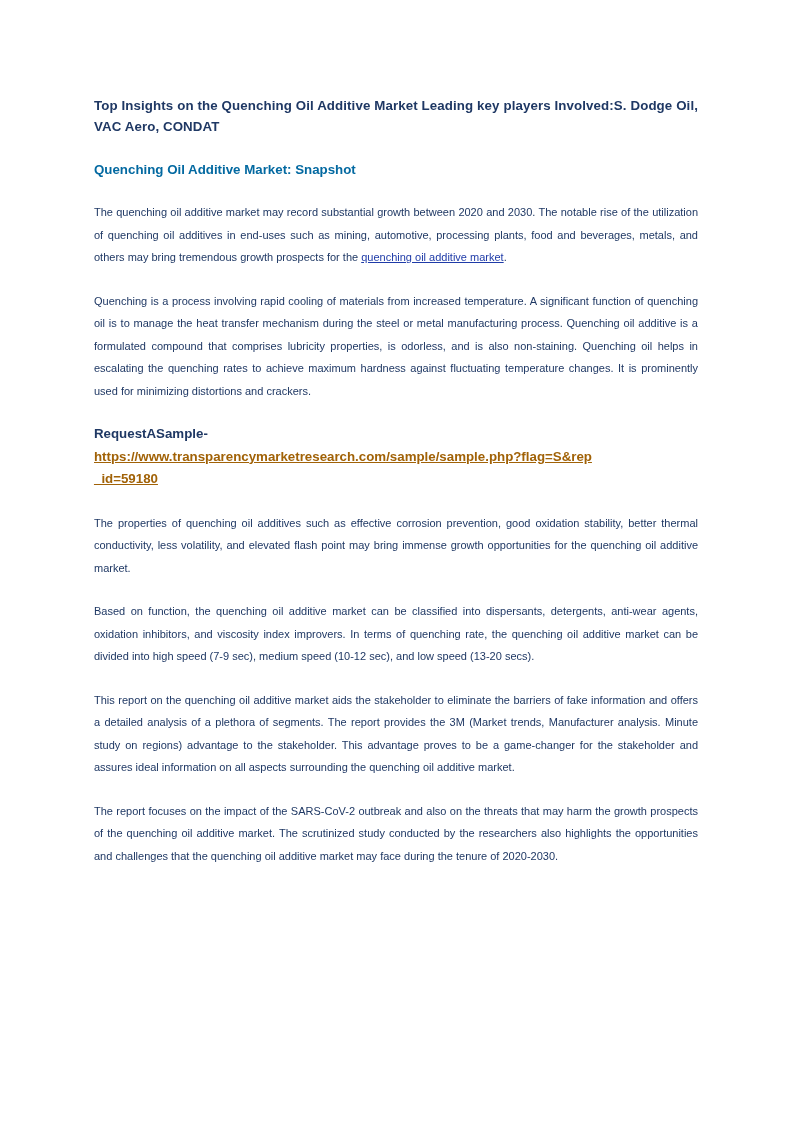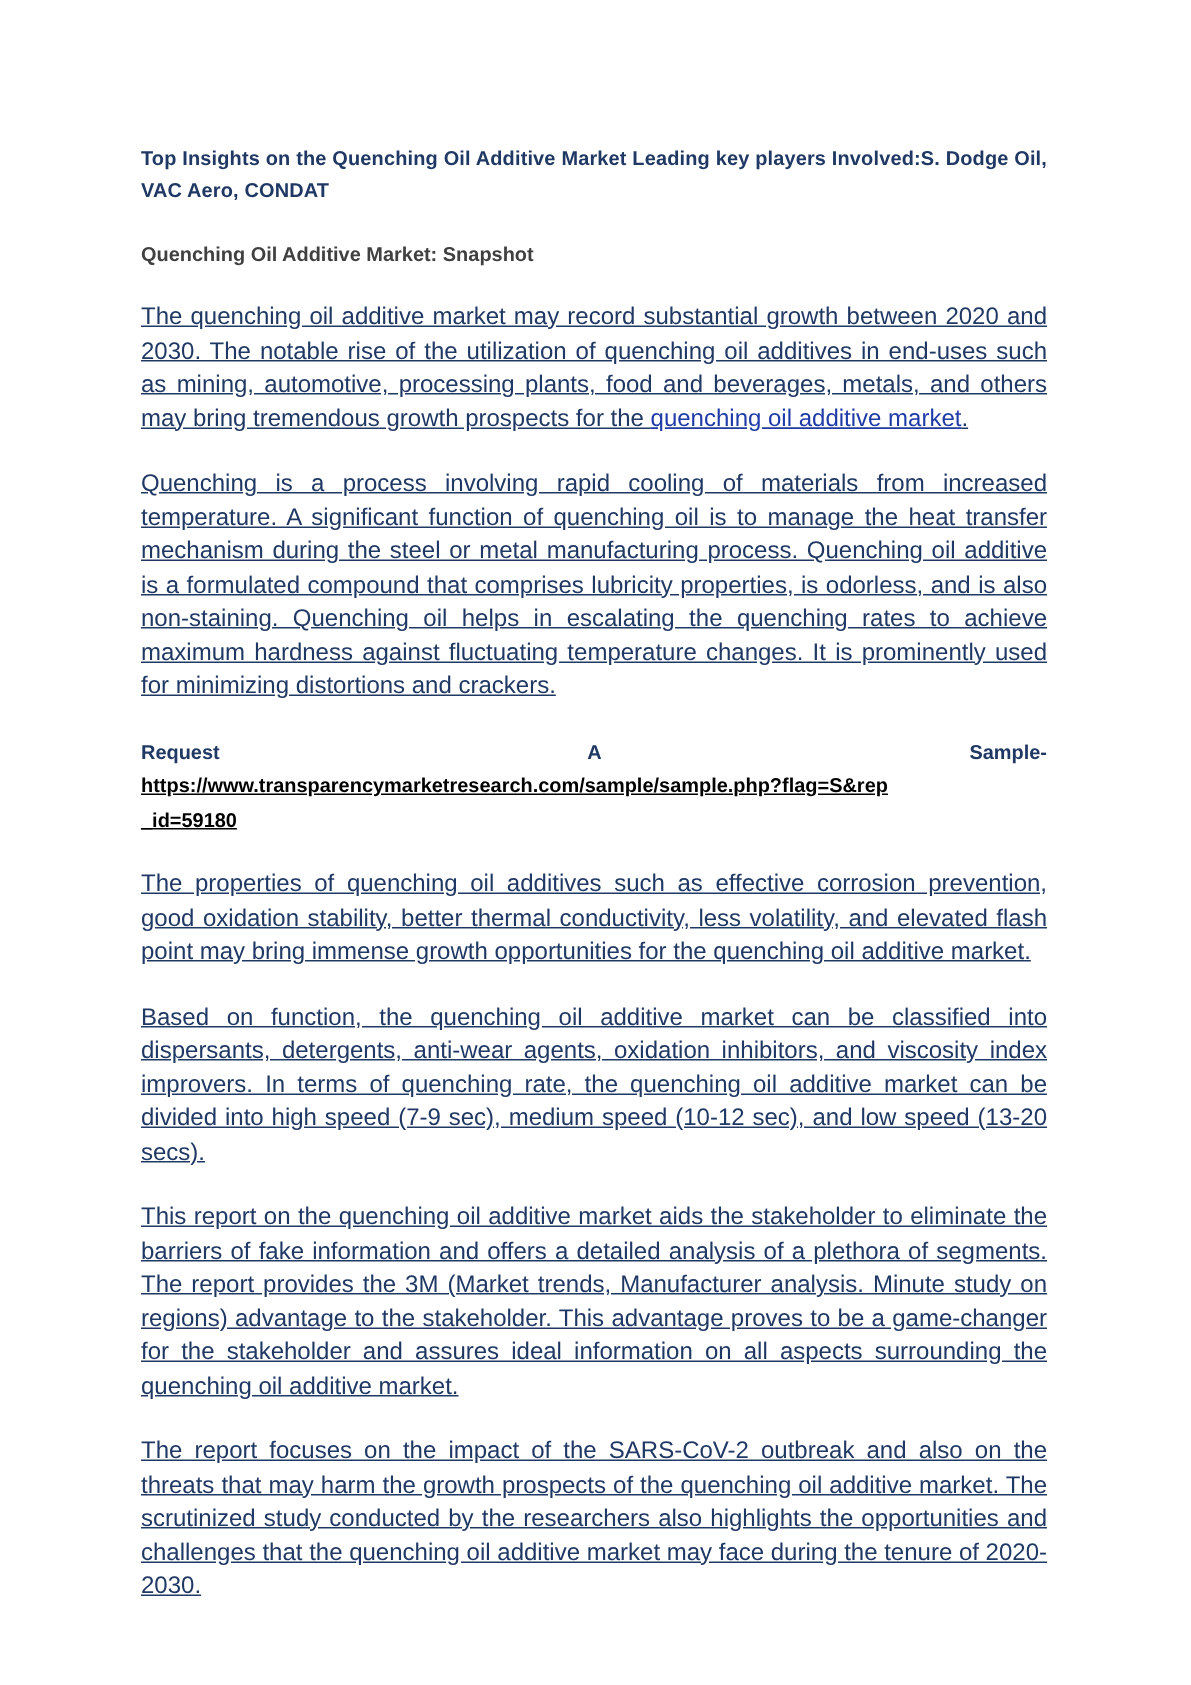--- a/index.html
+++ b/index.html
@@ -31,57 +31,55 @@
     color: #1f3864;
     text-align: justify;
     text-align-last: left;
     margin: 0 0 22px 0;
     letter-spacing: 0.1px;
   }
   .heading {
     font-size: 13.3px;
     line-height: 21px;
     font-weight: bold;
-    color: #404040;
+    color: #0369a1;
     margin: 0 0 21px 0;
   }
   p.body {
-    font-size: 16px;
+    font-size: 11px;
     line-height: 22.5px;
     color: #1f3864;
     text-align: justify;
     text-align-last: left;
     margin: 0 0 21px 0;
-    text-decoration: underline;
   }
   p.body:last-child {
     margin-bottom: 16px;
   }
   a.inline-link {
     color: #1f3ba8;
     text-decoration: underline;
   }
   .request-block {
     font-size: 13.3px;
     line-height: 22.5px;
     color: #1f3864;
     margin: 0 0 21px 0;
   }
   .request-line {
     display: flex;
-    justify-content: space-between;
     font-weight: bold;
     width: 100%;
   }
   .request-line span {
     white-space: pre;
   }
   .sample-url {
     font-weight: bold;
-    color: #000000;
+    color: #a16207;
     text-decoration: underline;
     word-break: break-all;
     display: block;
     text-align: justify;
     text-align-last: left;
   }
   .sample-url .url-line1 {
     display: block;
     text-align: justify;
     text-align-last: justify;

